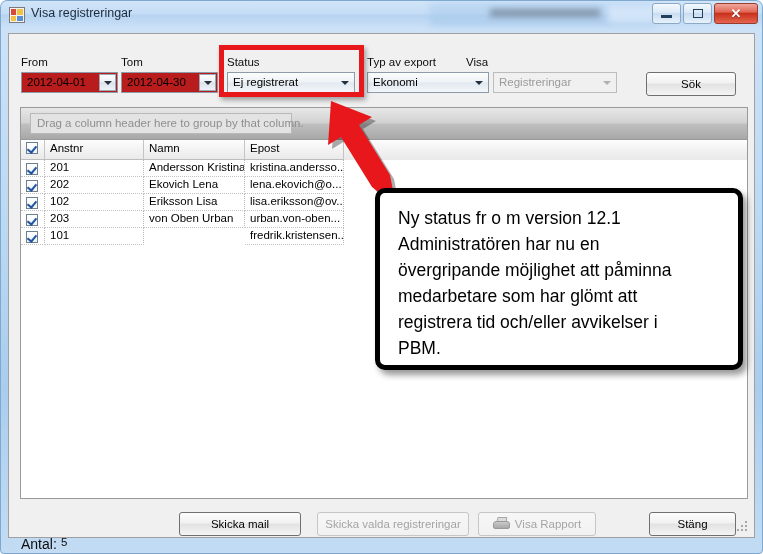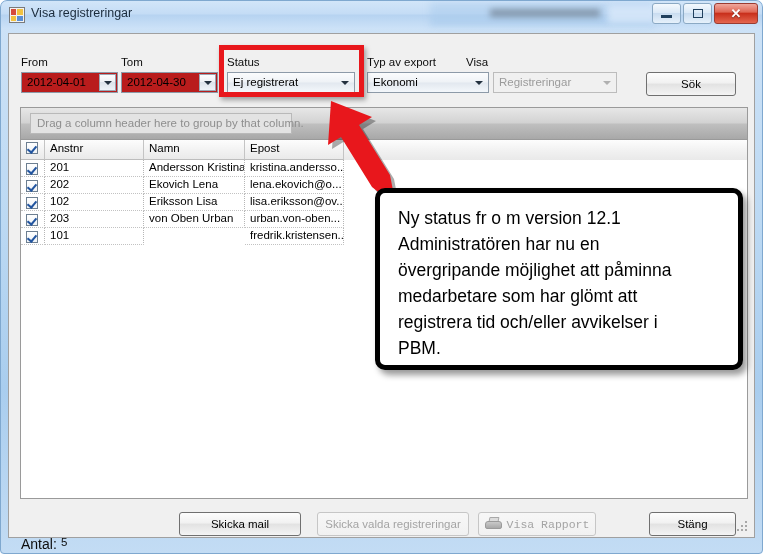--- a/index.html
+++ b/index.html
@@ -339,21 +339,21 @@
     <div id="antal-value">5</div>
 
     <div class="btn" style="left:170px; top:478px; width:122px;">
       <span>Skicka mail</span>
     </div>
 
     <div class="btn disabled" style="left:308px; top:478px; width:152px;">
       <span>Skicka valda registreringar</span>
     </div>
 
-    <div class="btn disabled" style="left:469px; top:478px; width:118px;font-family:Liberation Mono, monospace;">
+    <div class="btn disabled" style="left:469px; top:478px; width:118px;">
       <span class="printer">
         <span class="top"></span>
           <span class="body"></span>
       </span>
       <span>Visa Rapport</span>
     </div>
 
     <div class="btn" style="left:640px; top:478px; width:87px;">
       <span>Stäng</span>
     </div>

